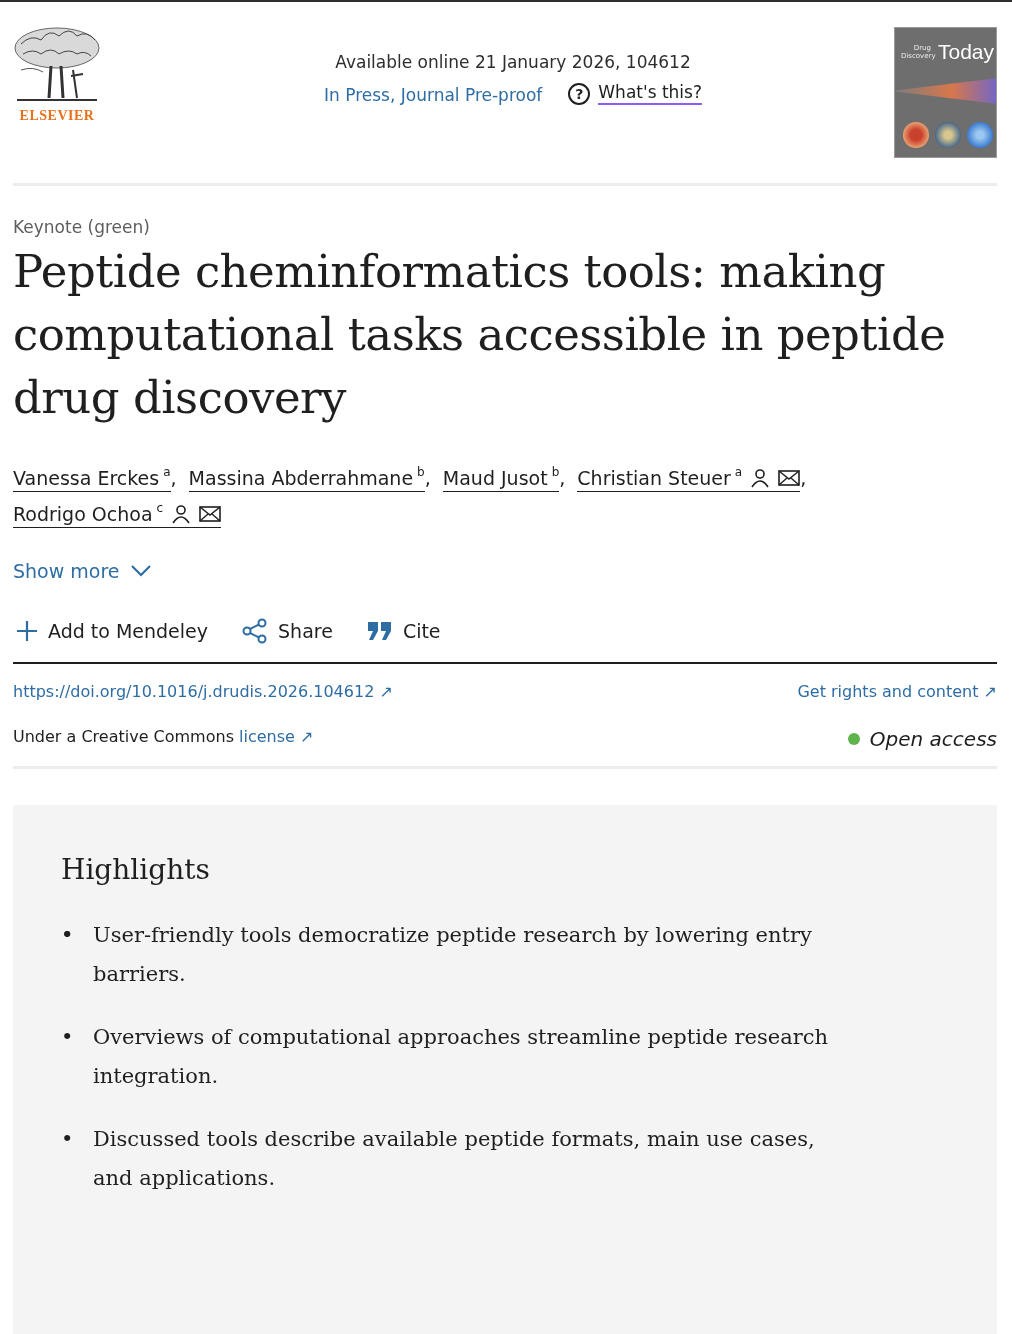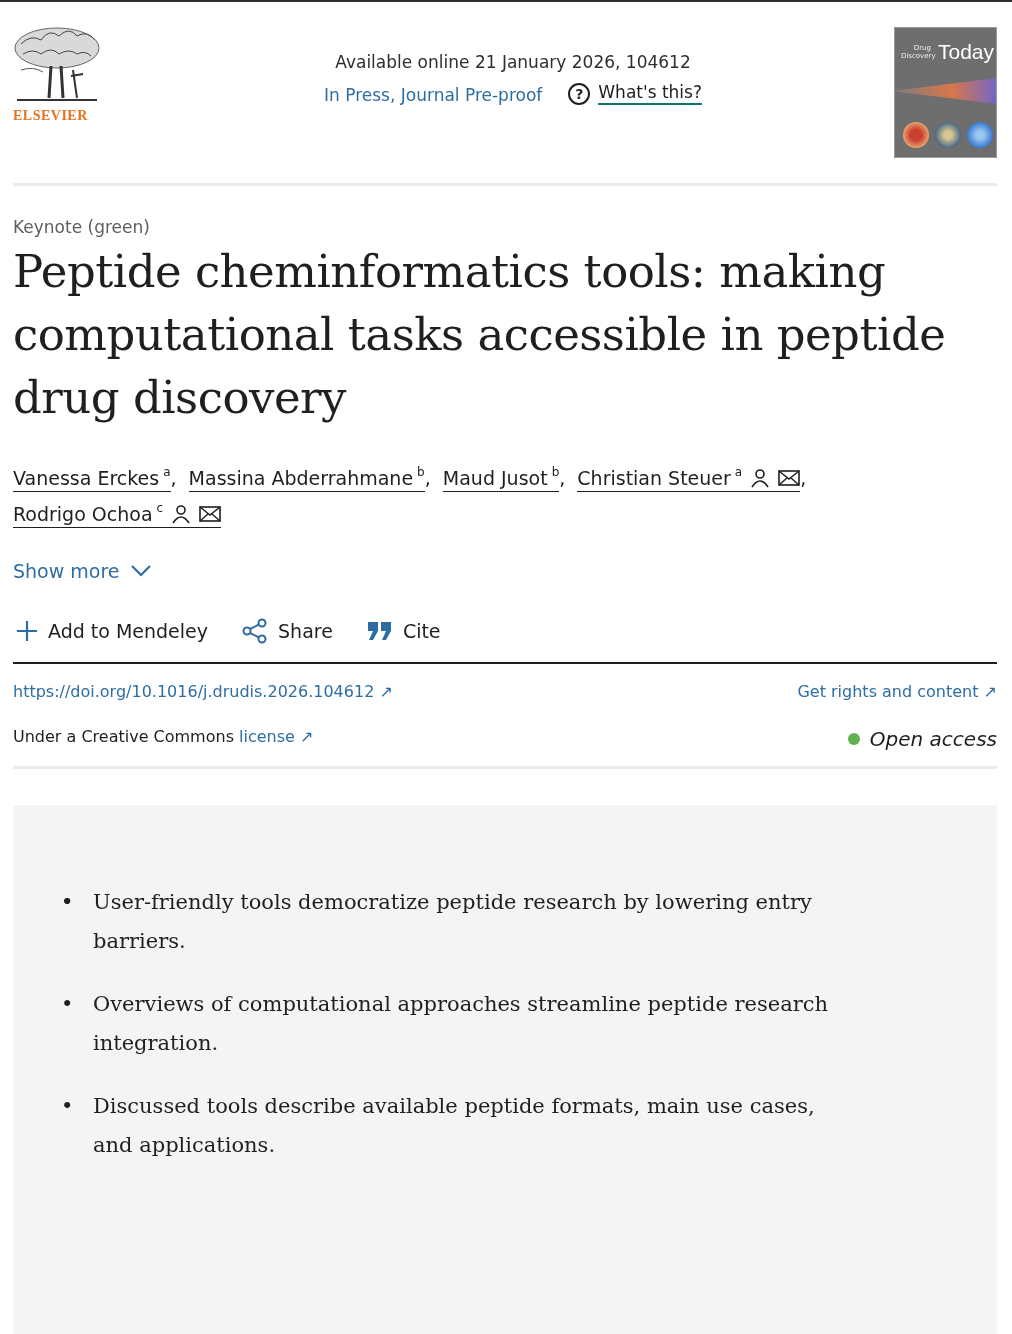--- a/index.html
+++ b/index.html
@@ -3,28 +3,28 @@
 <meta charset="utf-8">
 <style>
   * { box-sizing: border-box; margin: 0; padding: 0; }
   html, body { width: 1012px; height: 1334px; overflow: hidden; background: #fff; }
   body { font-family: "DejaVu Sans", sans-serif; color: #1f1f1f; position: relative; }
   .topline { position: absolute; left: 0; top: 0; width: 1012px; height: 2px; background: #2e2e2e; }
 
   
   .header { position: absolute; left: 13px; top: 26px; width: 984px; height: 134px; }
   .logo { position: absolute; left: 0; top: 0; width: 88px; height: 100px; }
-  .logo-text { position: absolute; left: 0; top: 82px; width: 88px; text-align: left; font-family: "Liberation Serif", serif; font-size: 14px; color: #e9711c; letter-spacing: 0.5px; font-weight: bold; }
+  .logo-text { position: absolute; left: 0; top: 82px; width: 88px; text-align: center; font-family: "Liberation Serif", serif; font-size: 14px; color: #e9711c; letter-spacing: 0.5px; font-weight: bold; }
   .journal-block { position: absolute; left: 200px; top: 16px; width: 600px; text-align: center; }
   .journal-title { font-size: 30px; color: #1f1f1f; letter-spacing: 0.3px; font-family: "DejaVu Sans", sans-serif; font-weight: normal; }
   .available { font-size: 17px; color: #2e2e2e; margin-top: 10px; }
   .status-row { margin-top: 10px; font-size: 17px; display: flex; justify-content: center; align-items: flex-end; gap: 26px; }
   .inpress { color: #2e6da4; }
   .whats { display: flex; align-items: center; gap: 8px; color: #1f1f1f; }
-  .whats-text { border-bottom: 2px solid #0f766e; padding-bottom: 1px; }
+  .whats-text { border-bottom: 2px solid #8b5cf6; padding-bottom: 1px; }
   .qicon { width: 22px; height: 22px; border: 2px solid #1f1f1f; border-radius: 50%; font-size: 14px; font-weight: bold; display: flex; align-items: center; justify-content: center; }
   .cover { position: absolute; left: 881px; top: 1px; width: 103px; height: 131px; background: #6e6e6e; border: 1px solid #9a9a9a; overflow: hidden; }
   .cover-title { position: absolute; right: 2px; top: 12px; color: #fff; font-size: 21px; font-family: "Liberation Sans", sans-serif; }
   .cover-small { position: absolute; left: 6px; top: 16px; color: #eee; font-size: 7px; line-height: 8px; text-align: right; width: 30px; }
   .cover-beam { position: absolute; left: 0; top: 50px; width: 103px; height: 26px; background: linear-gradient(90deg, rgba(255,255,255,0.1) 0%, #d8774a 55%, #6f66c9 100%); clip-path: polygon(0 48%, 100% 0, 100% 100%, 0 52%); }
   .cover-dots { position: absolute; left: 8px; top: 94px; display: flex; gap: 6px; }
   .cover-dot { width: 26px; height: 26px; border-radius: 50%; }
 
   .divider1 { position: absolute; left: 13px; top: 183px; width: 984px; height: 3px; background: #ececec; }
 
@@ -186,19 +186,20 @@
   <span>Under a Creative Commons </span><a><span>license</span> <span>↗</span></a>
 </div>
 <div class="open-access">
   <span class="oa-dot"></span>
   <span>Open access</span>
 </div>
 
 <div class="divider3"></div>
 
 <section class="highlights">
+  <h2 class="hl-title">Highlights</h2>
   <ul class="hl-list">
     <li class="hl-item"><span class="hl-bullet">•</span></li>
     <li class="hl-item"><span class="hl-bullet">•</span><span>User-friendly tools democratize peptide research by lowering entry barriers.</span></li>
     <li class="hl-item"><span class="hl-bullet">•</span><span>Overviews of computational approaches streamline peptide research integration.</span></li>
     <li class="hl-item"><span class="hl-bullet">•</span><span>Discussed tools describe available peptide formats, main use cases, and applications.</span></li>
   </ul>
 </section>
 
 </body></html>

